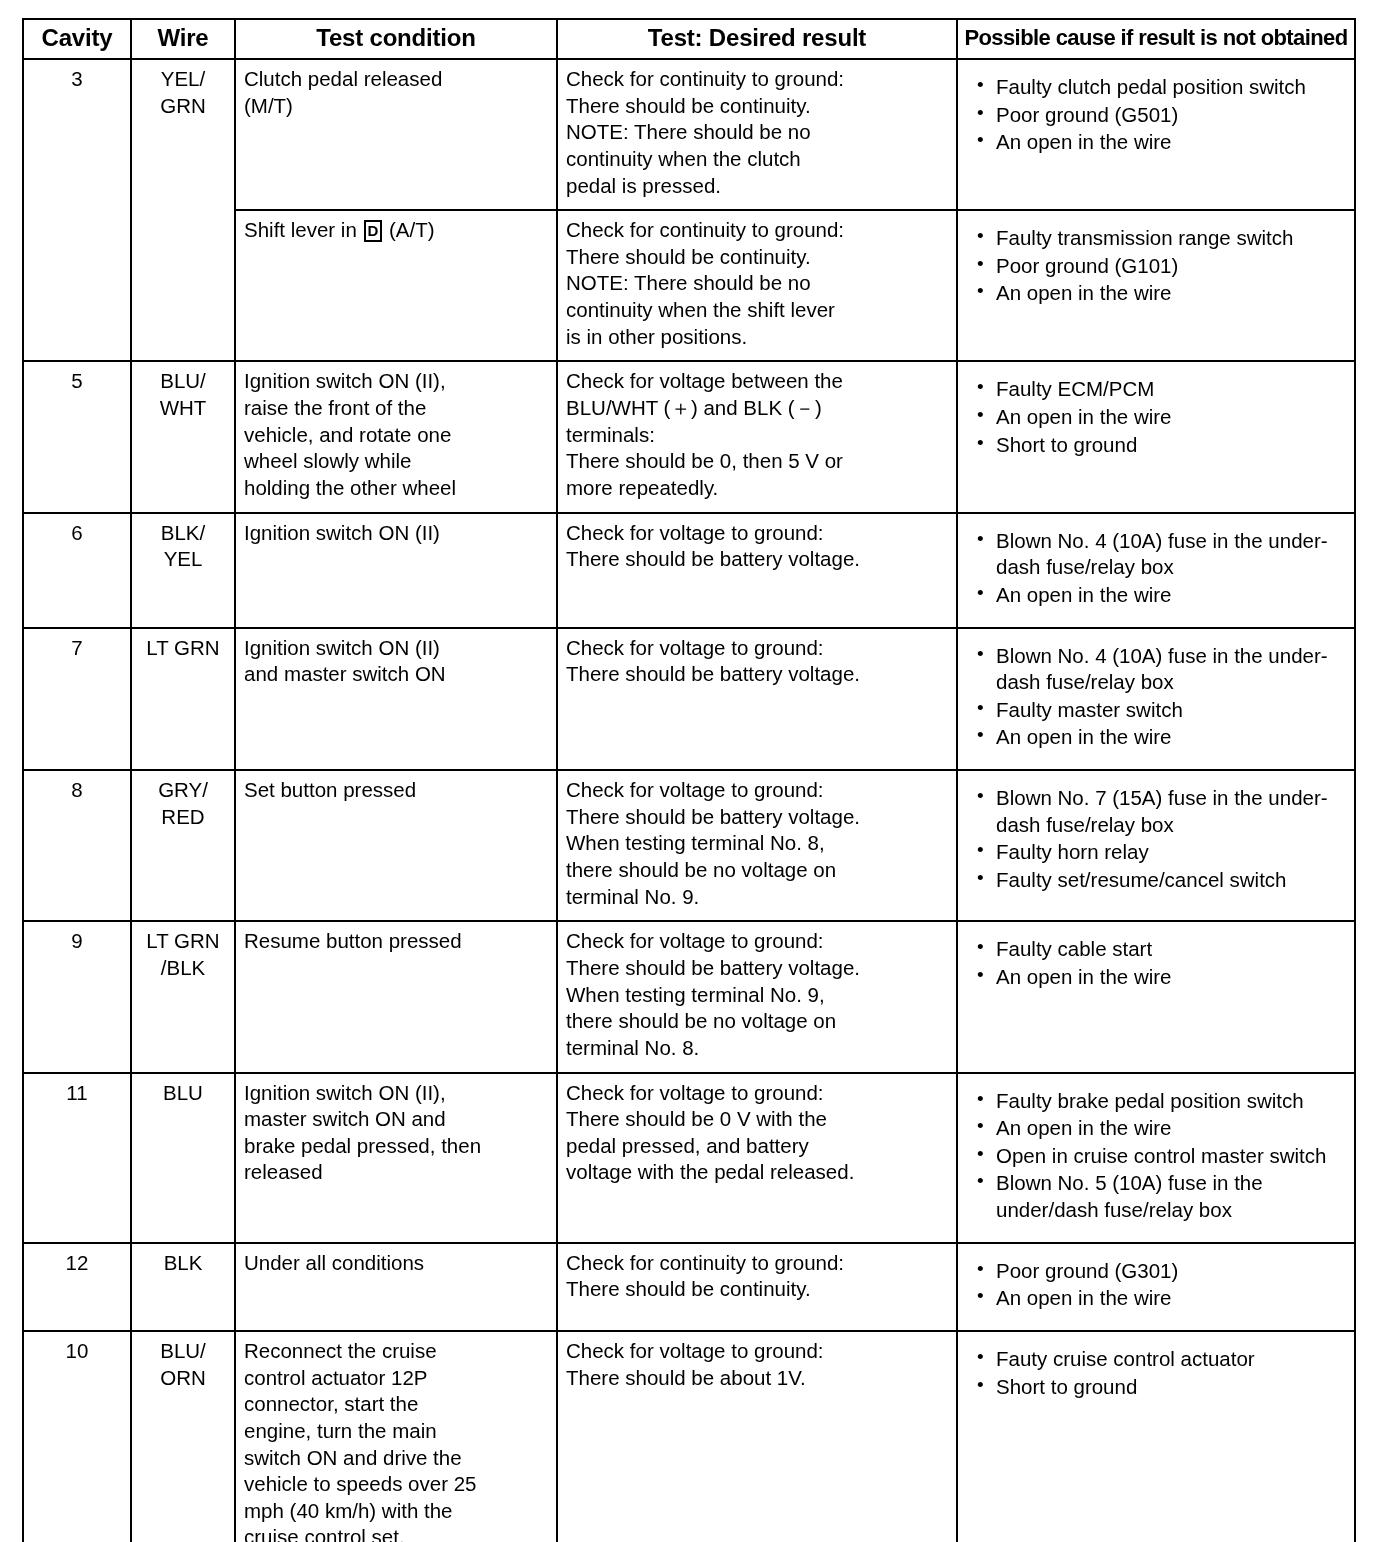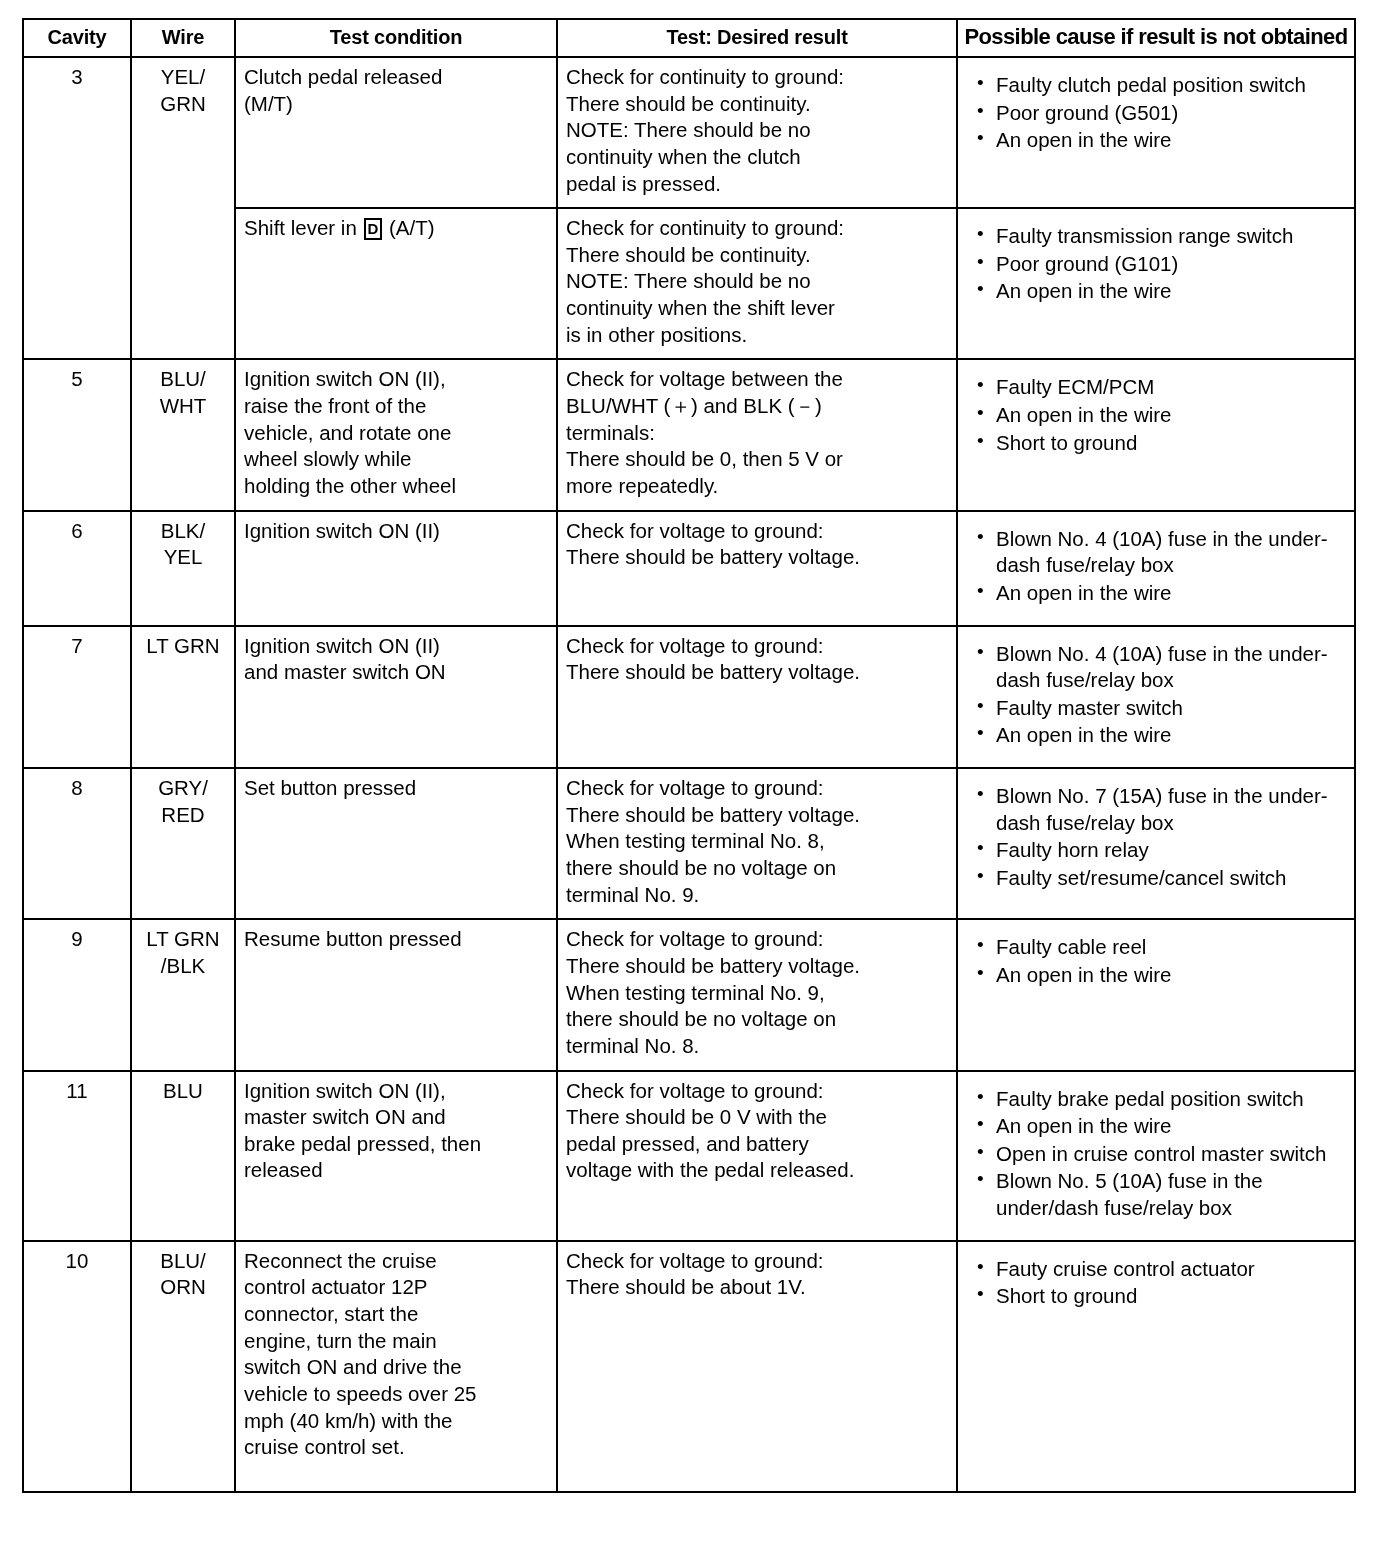--- a/index.html
+++ b/index.html
@@ -28,21 +28,21 @@
     border: 2.5px solid #000;
   }
   table.dtc col.c-cavity { width: 108px; }
   table.dtc col.c-wire   { width: 104px; }
   table.dtc col.c-cond   { width: 322px; }
   table.dtc col.c-test   { width: 400px; }
   table.dtc col.c-cause  { width: 398px; }
 
   thead th {
     border: 2.5px solid #000;
-    font-size: 20px;
+    font-size: 24px;
     font-weight: bold;
     padding: 4px 4px 6px 4px;
     text-align: center;
     vertical-align: middle;
     letter-spacing: -0.2px;
   }
   thead th.cause-head {
     font-size: 22px;
     letter-spacing: -0.6px;
   }
@@ -248,21 +248,21 @@
           <span class="wire-line">/BLK</span>
         </td>
         <td class="cond-text">Resume button pressed</td>
         <td class="test-text">Check for voltage to ground:
 There should be battery voltage.
 When testing terminal No. 9,
 there should be no voltage on
 terminal No. 8.</td>
         <td>
           <ul class="causes">
-            <li>Faulty cable reel</li>
+            <li>Faulty cable start</li>
             <li>An open in the wire</li>
           </ul>
         </td>
       </tr>
 
       <tr>
         <td class="cavity">11</td>
         <td class="wire">
           <span class="wire-line">BLU</span>
         </td>
@@ -277,20 +277,35 @@
         <td>
           <ul class="causes">
             <li>Faulty brake pedal position switch</li>
             <li>An open in the wire</li>
             <li>Open in cruise control master switch</li>
             <li>Blown No. 5 (10A) fuse in the under/dash fuse/relay box</li>
           </ul>
         </td>
       </tr>
 
+      <tr>
+        <td class="cavity">12</td>
+        <td class="wire">
+          <span class="wire-line">BLK</span>
+        </td>
+        <td class="cond-text">Under all conditions</td>
+        <td class="test-text">Check for continuity to ground:
+There should be continuity.</td>
+        <td>
+          <ul class="causes">
+            <li>Poor ground (G301)</li>
+            <li>An open in the wire</li>
+          </ul>
+        </td>
+      </tr>
 
       <tr>
         <td class="cavity">10</td>
         <td class="wire">
           <span class="wire-line">BLU/</span>
           <span class="wire-line">ORN</span>
         </td>
         <td class="cond-text row-tall-pad">Reconnect the cruise
 control actuator 12P
 connector, start the

